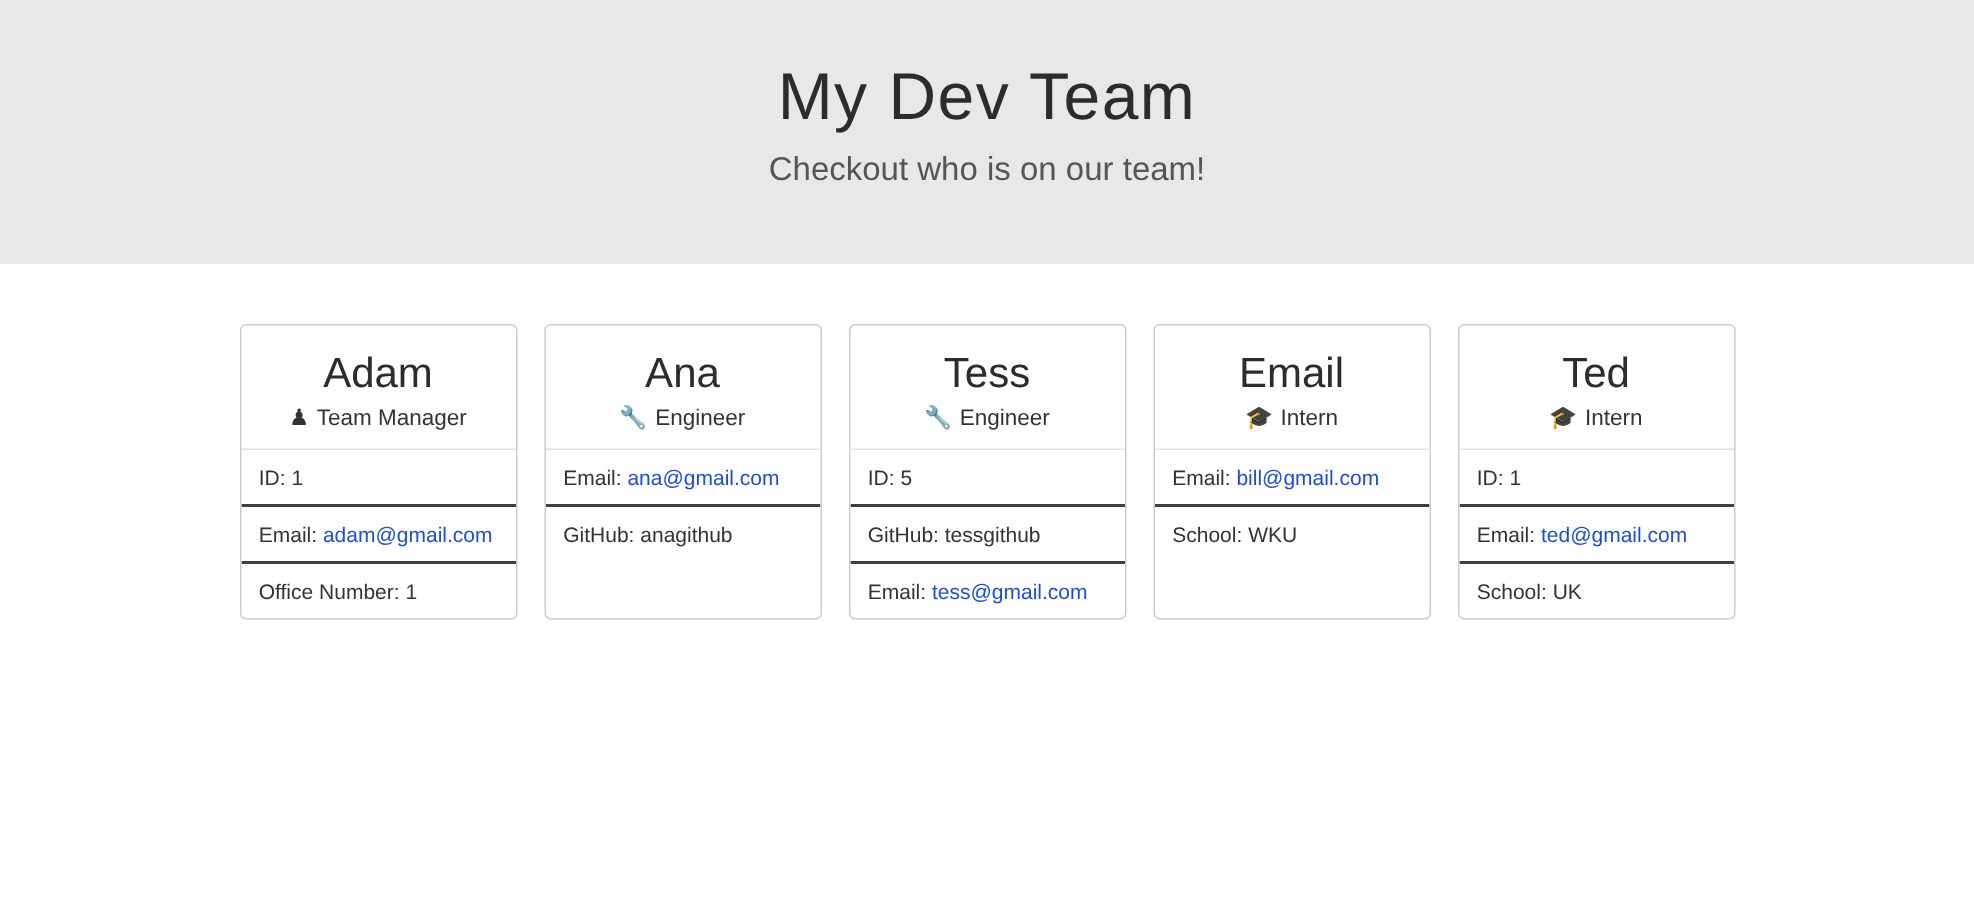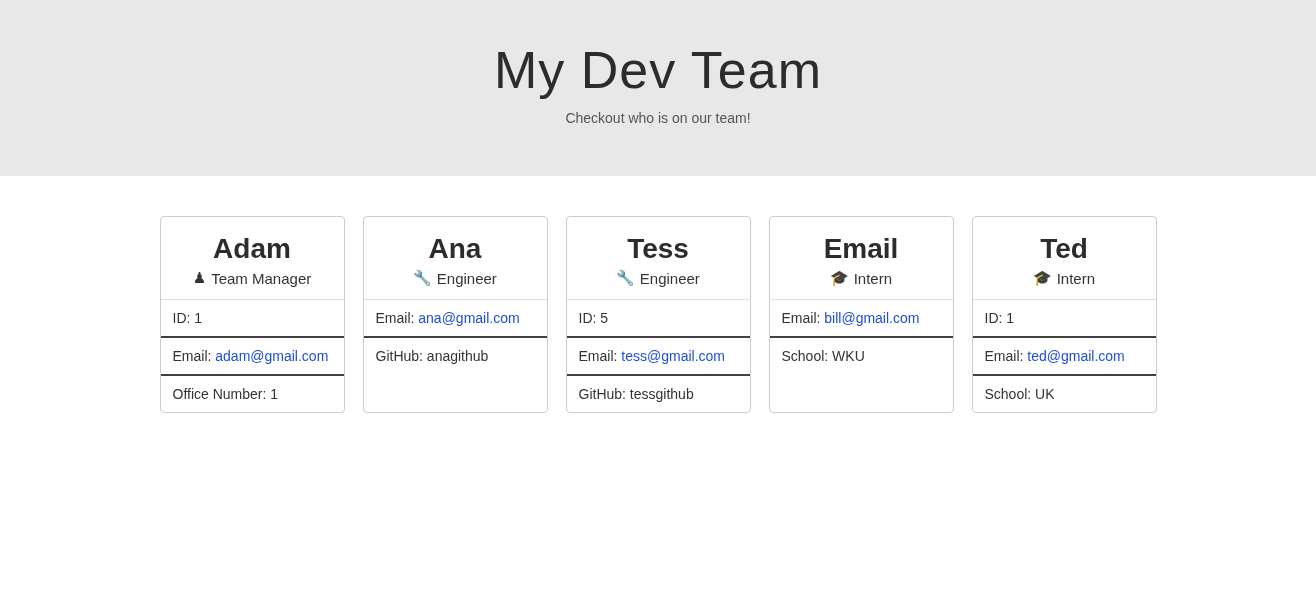--- a/index.html
+++ b/index.html
@@ -10,28 +10,28 @@
       color: #333;
     }
 
     header {
       background: #e8e8e8;
       text-align: center;
       padding: 40px 20px 50px;
     }
 
     header h1 {
-      font-size: 52px;
+      font-size: 44px;
       font-weight: 300;
       color: #2c2c2c;
       letter-spacing: 1px;
     }
 
     header p {
-      font-size: 14px;
+      font-size: 22px;
       color: #555;
       margin-top: 10px;
     }
 
     .team-section {
       display: flex;
       justify-content: center;
       gap: 18px;
       padding: 40px 20px;
       flex-wrap: wrap;
@@ -46,21 +46,21 @@
     }
 
     .card-header {
       text-align: center;
       padding: 16px 10px 12px;
       border-bottom: 1px solid #e0e0e0;
     }
 
     .card-header h2 {
       font-size: 28px;
-      font-weight: 700;
+      font-weight: 400;
       color: #2c2c2c;
     }
 
     .card-header .role {
       font-size: 15px;
       color: #333;
       margin-top: 4px;
       display: flex;
       align-items: center;
       justify-content: center;
@@ -136,24 +136,24 @@
         <div class="role">
           <span>🔧</span>
           <span>Engineer</span>
         </div>
       </div>
       <div class="card-body">
         <div class="card-field">
           ID: 5
         </div>
         <div class="card-field">
-          Email: <span class="highlight">tess@gmail.com</span>
+          GitHub: tessgithub
         </div>
         <div class="card-field">
-          GitHub: tessgithub
+          Email: <span class="highlight">tess@gmail.com</span>
         </div>
       </div>
     </div>
     <div class="card">
       <div class="card-header">
         <h2>Email</h2>
         <div class="role">
           <span>🎓</span>
           <span>Intern</span>
         </div>

